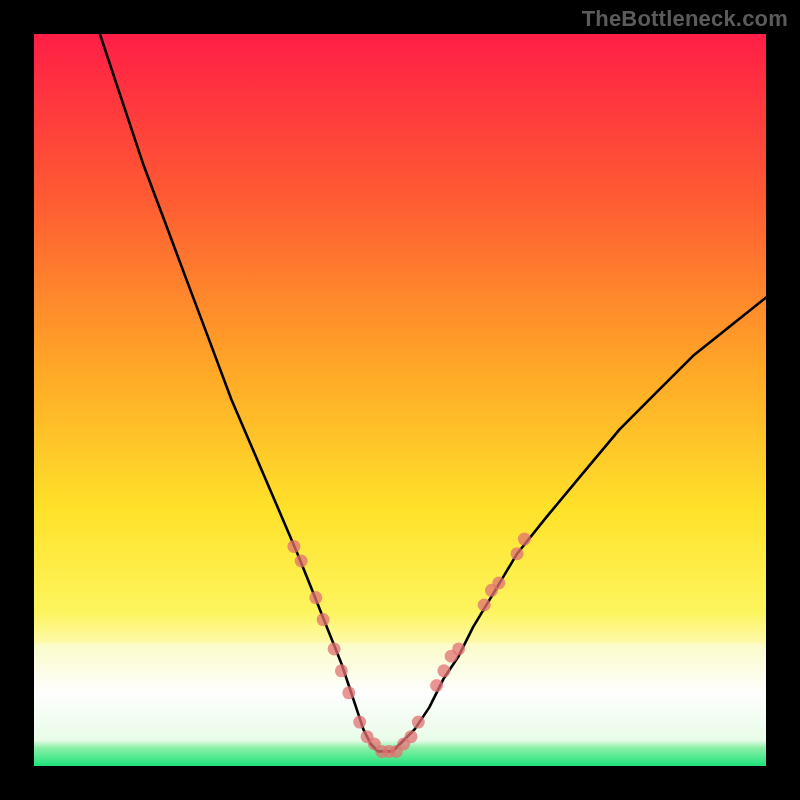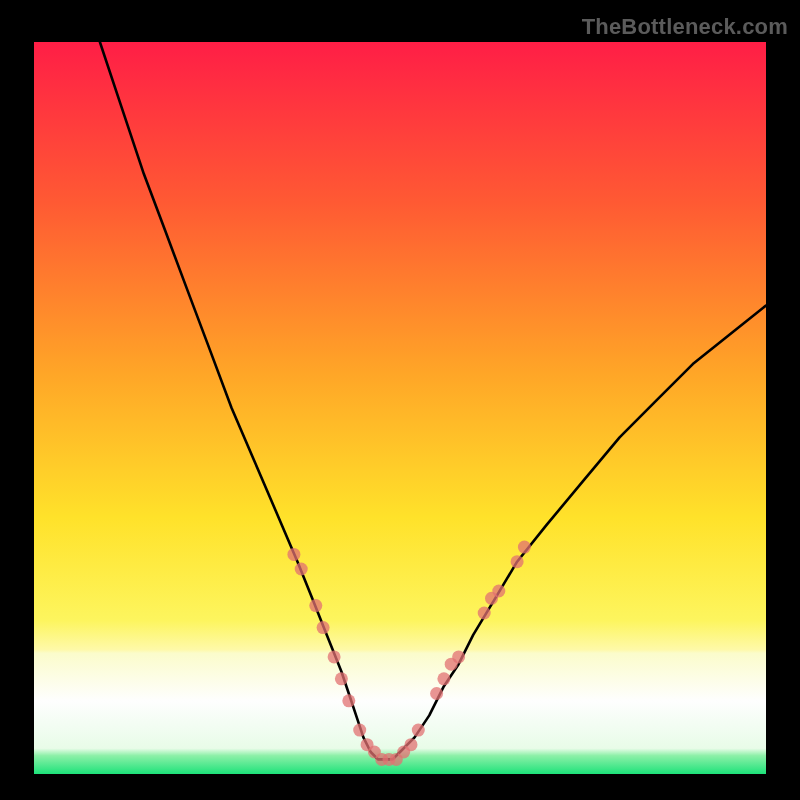--- a/index.html
+++ b/index.html
@@ -6,21 +6,21 @@
     margin: 0;
     padding: 0;
     width: 800px;
     height: 800px;
     background: #000;
     overflow: hidden;
   }
   .frame {
     position: absolute;
     left: 0;
-    top: 8px;
+    top: 0;
     width: 800px;
     height: 640px;
     background: #000;
   }
   .plot {
     position: absolute;
     left: 34px;
     top: 34px;
     width: 732px;
     height: 732px;

